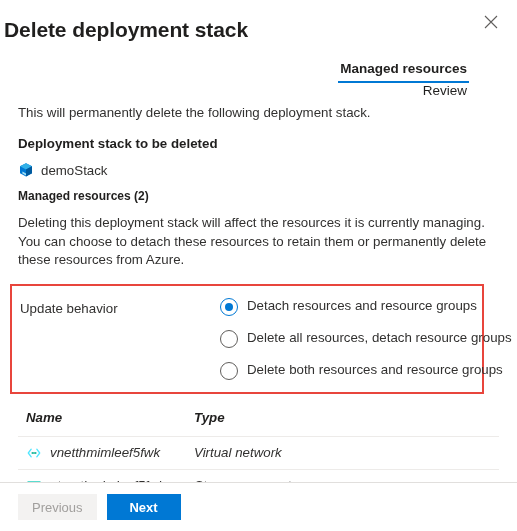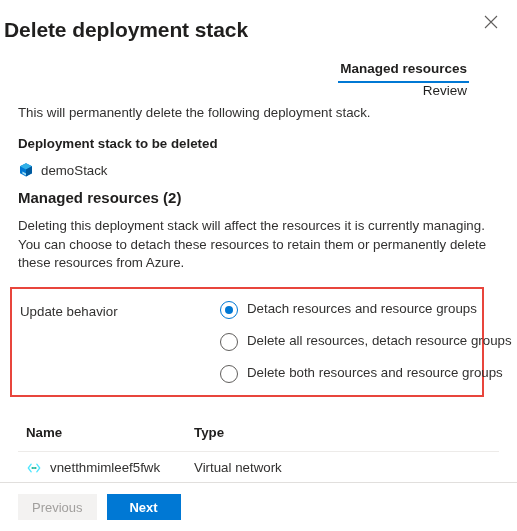--- a/index.html
+++ b/index.html
@@ -103,21 +103,21 @@
     display: flex;
     align-items: center;
     margin-top: 9px;
     gap: 7px;
   }
   .stack-name {
     font-size: 13.3px;
     color: #323130;
   }
   .managed-count {
-    font-size: 15px;
+    font-size: 12px;
     font-weight: 600;
     color: #201f1e;
     margin: 11px 0 0 0;
   }
   .description {
     font-size: 13.3px;
     color: #323130;
     line-height: 18.5px;
     margin: 11px 0 0 0;
     max-width: 482px;
@@ -182,23 +182,24 @@
     background: #0078d4;
   }
   .radio-label {
     font-size: 13.3px;
     color: #323130;
     white-space: nowrap;
   }
 
   
   .resource-table {
-    margin-top: 28px;
+    margin-top: 16px;
     width: 100%;
     border-collapse: collapse;
+    font-style: italic;
   }
   .resource-table th {
     text-align: left;
     font-size: 13.3px;
     font-weight: 600;
     color: #201f1e;
     padding: 0 0 11px 0;
     border-bottom: 1px solid #edebe9;
   }
   .resource-table th.col-name { width: 168px; padding-left: 8px; }

